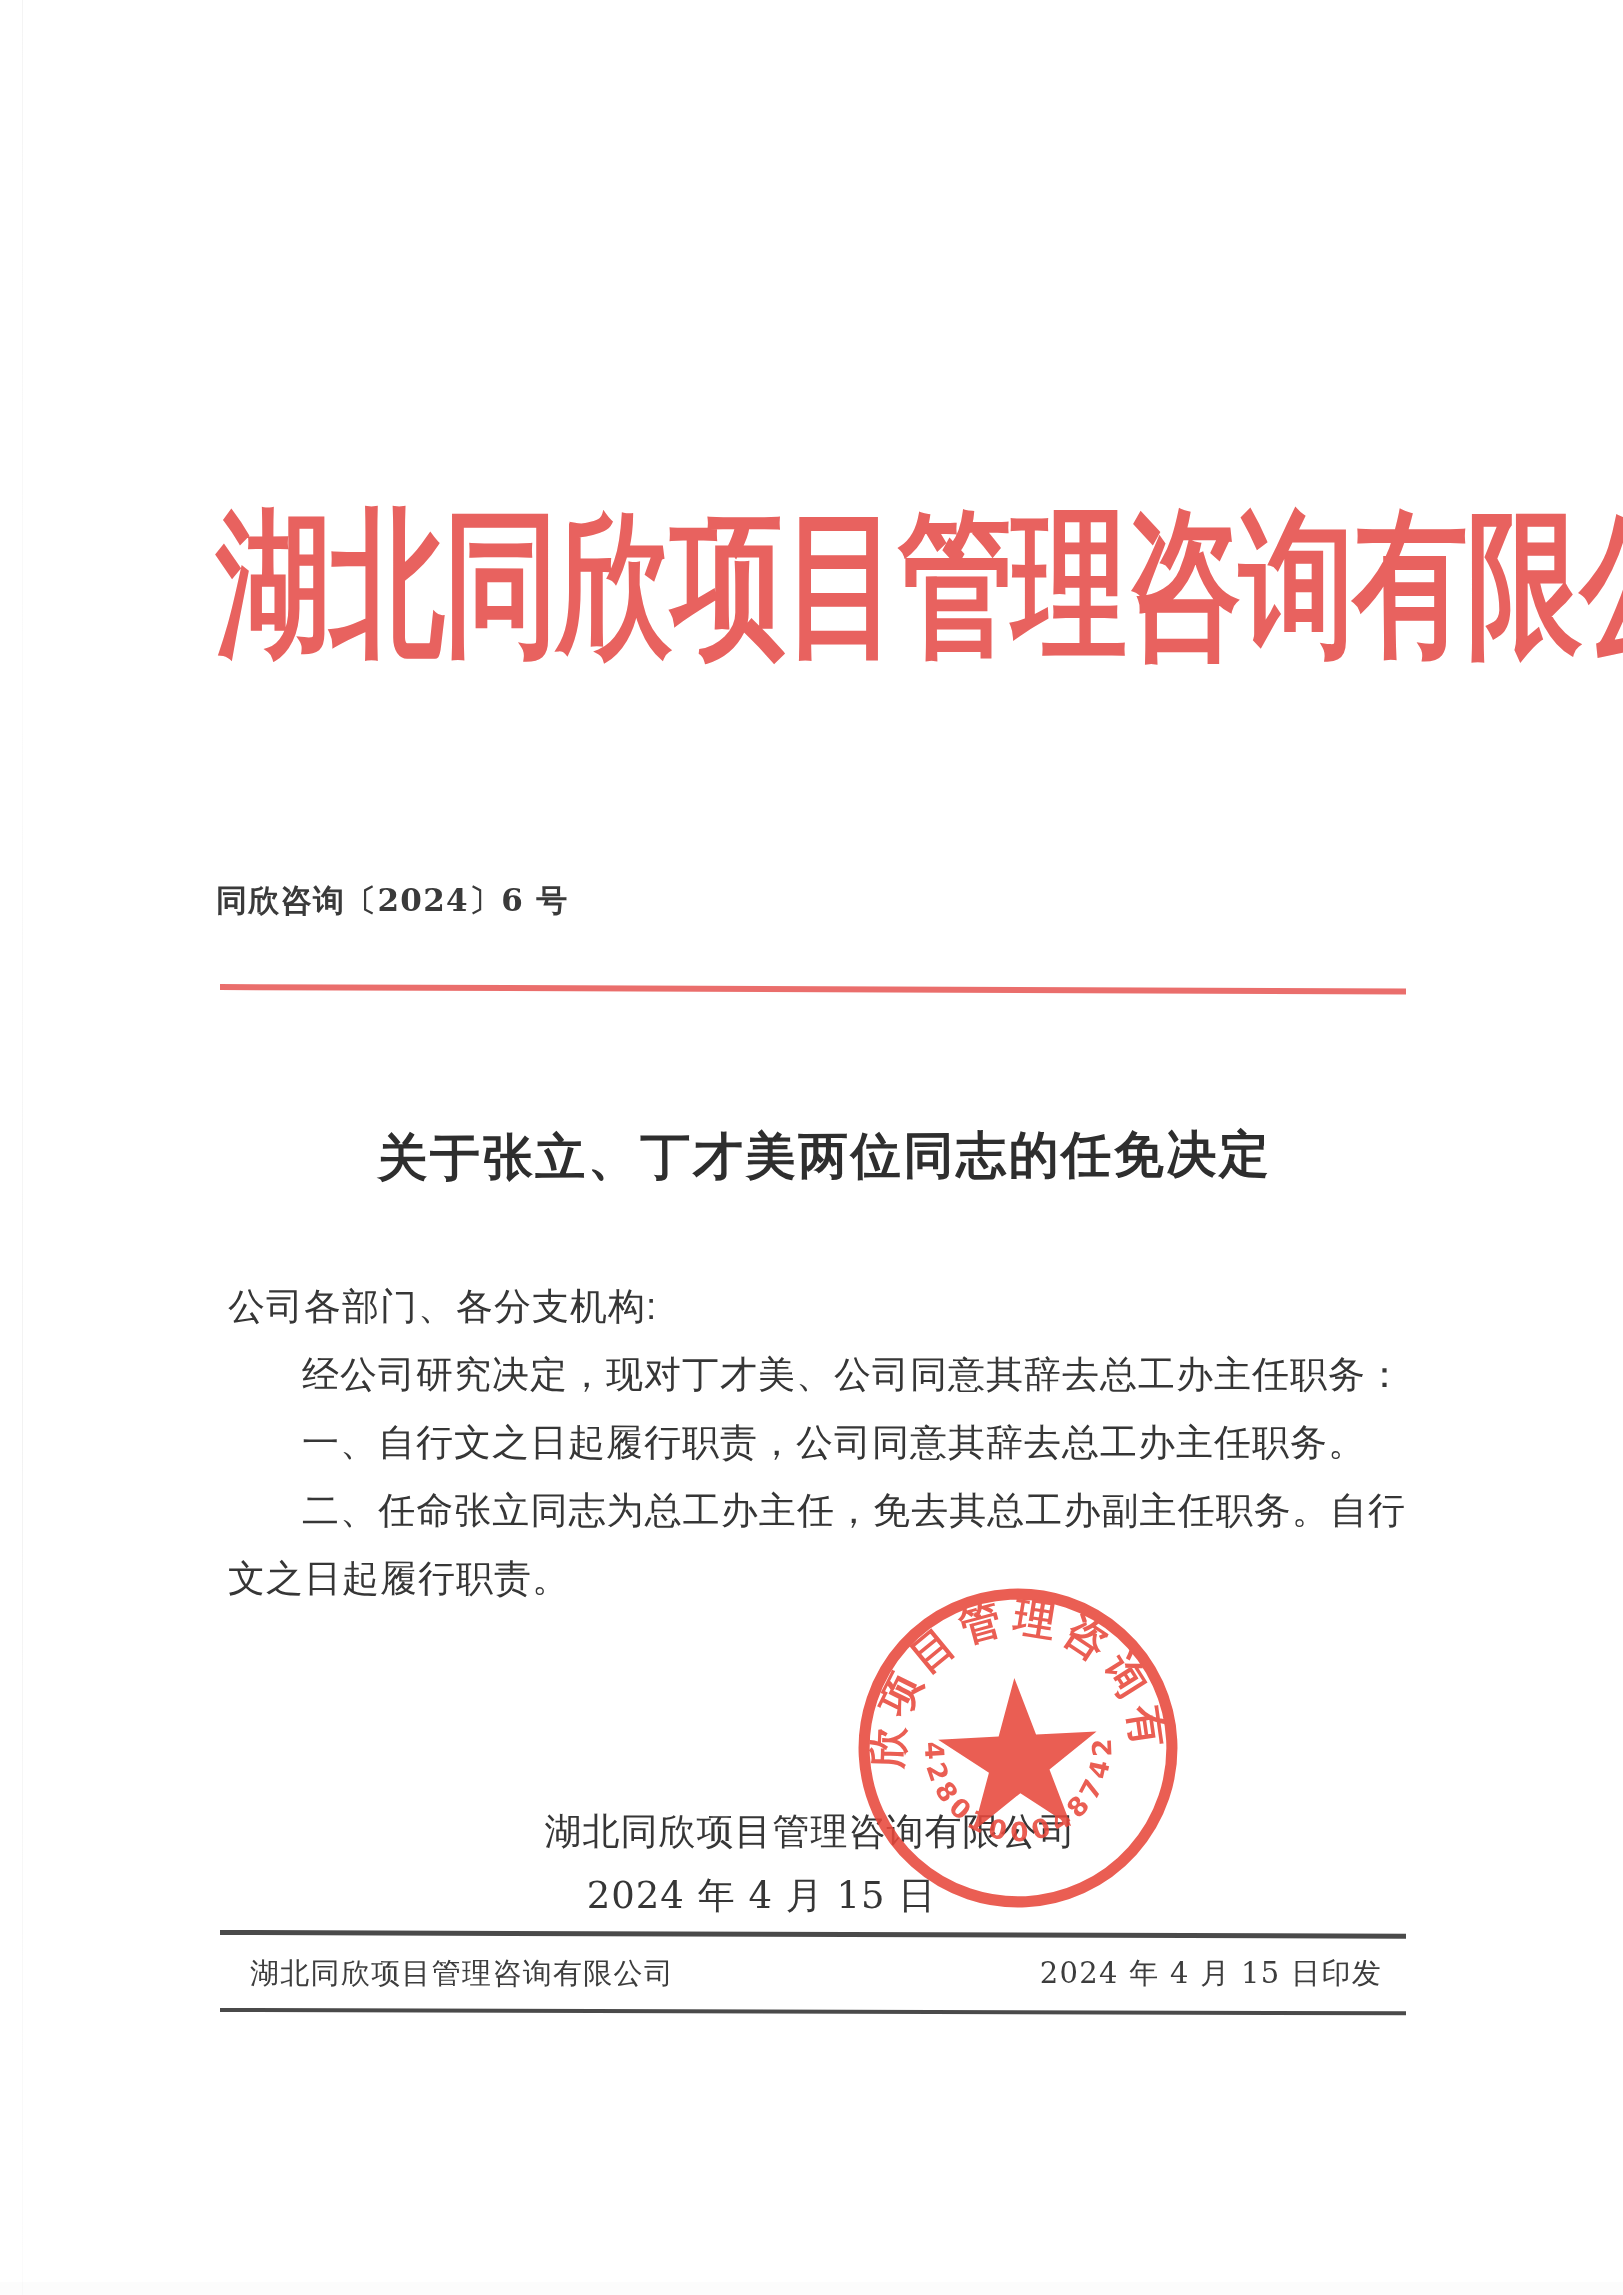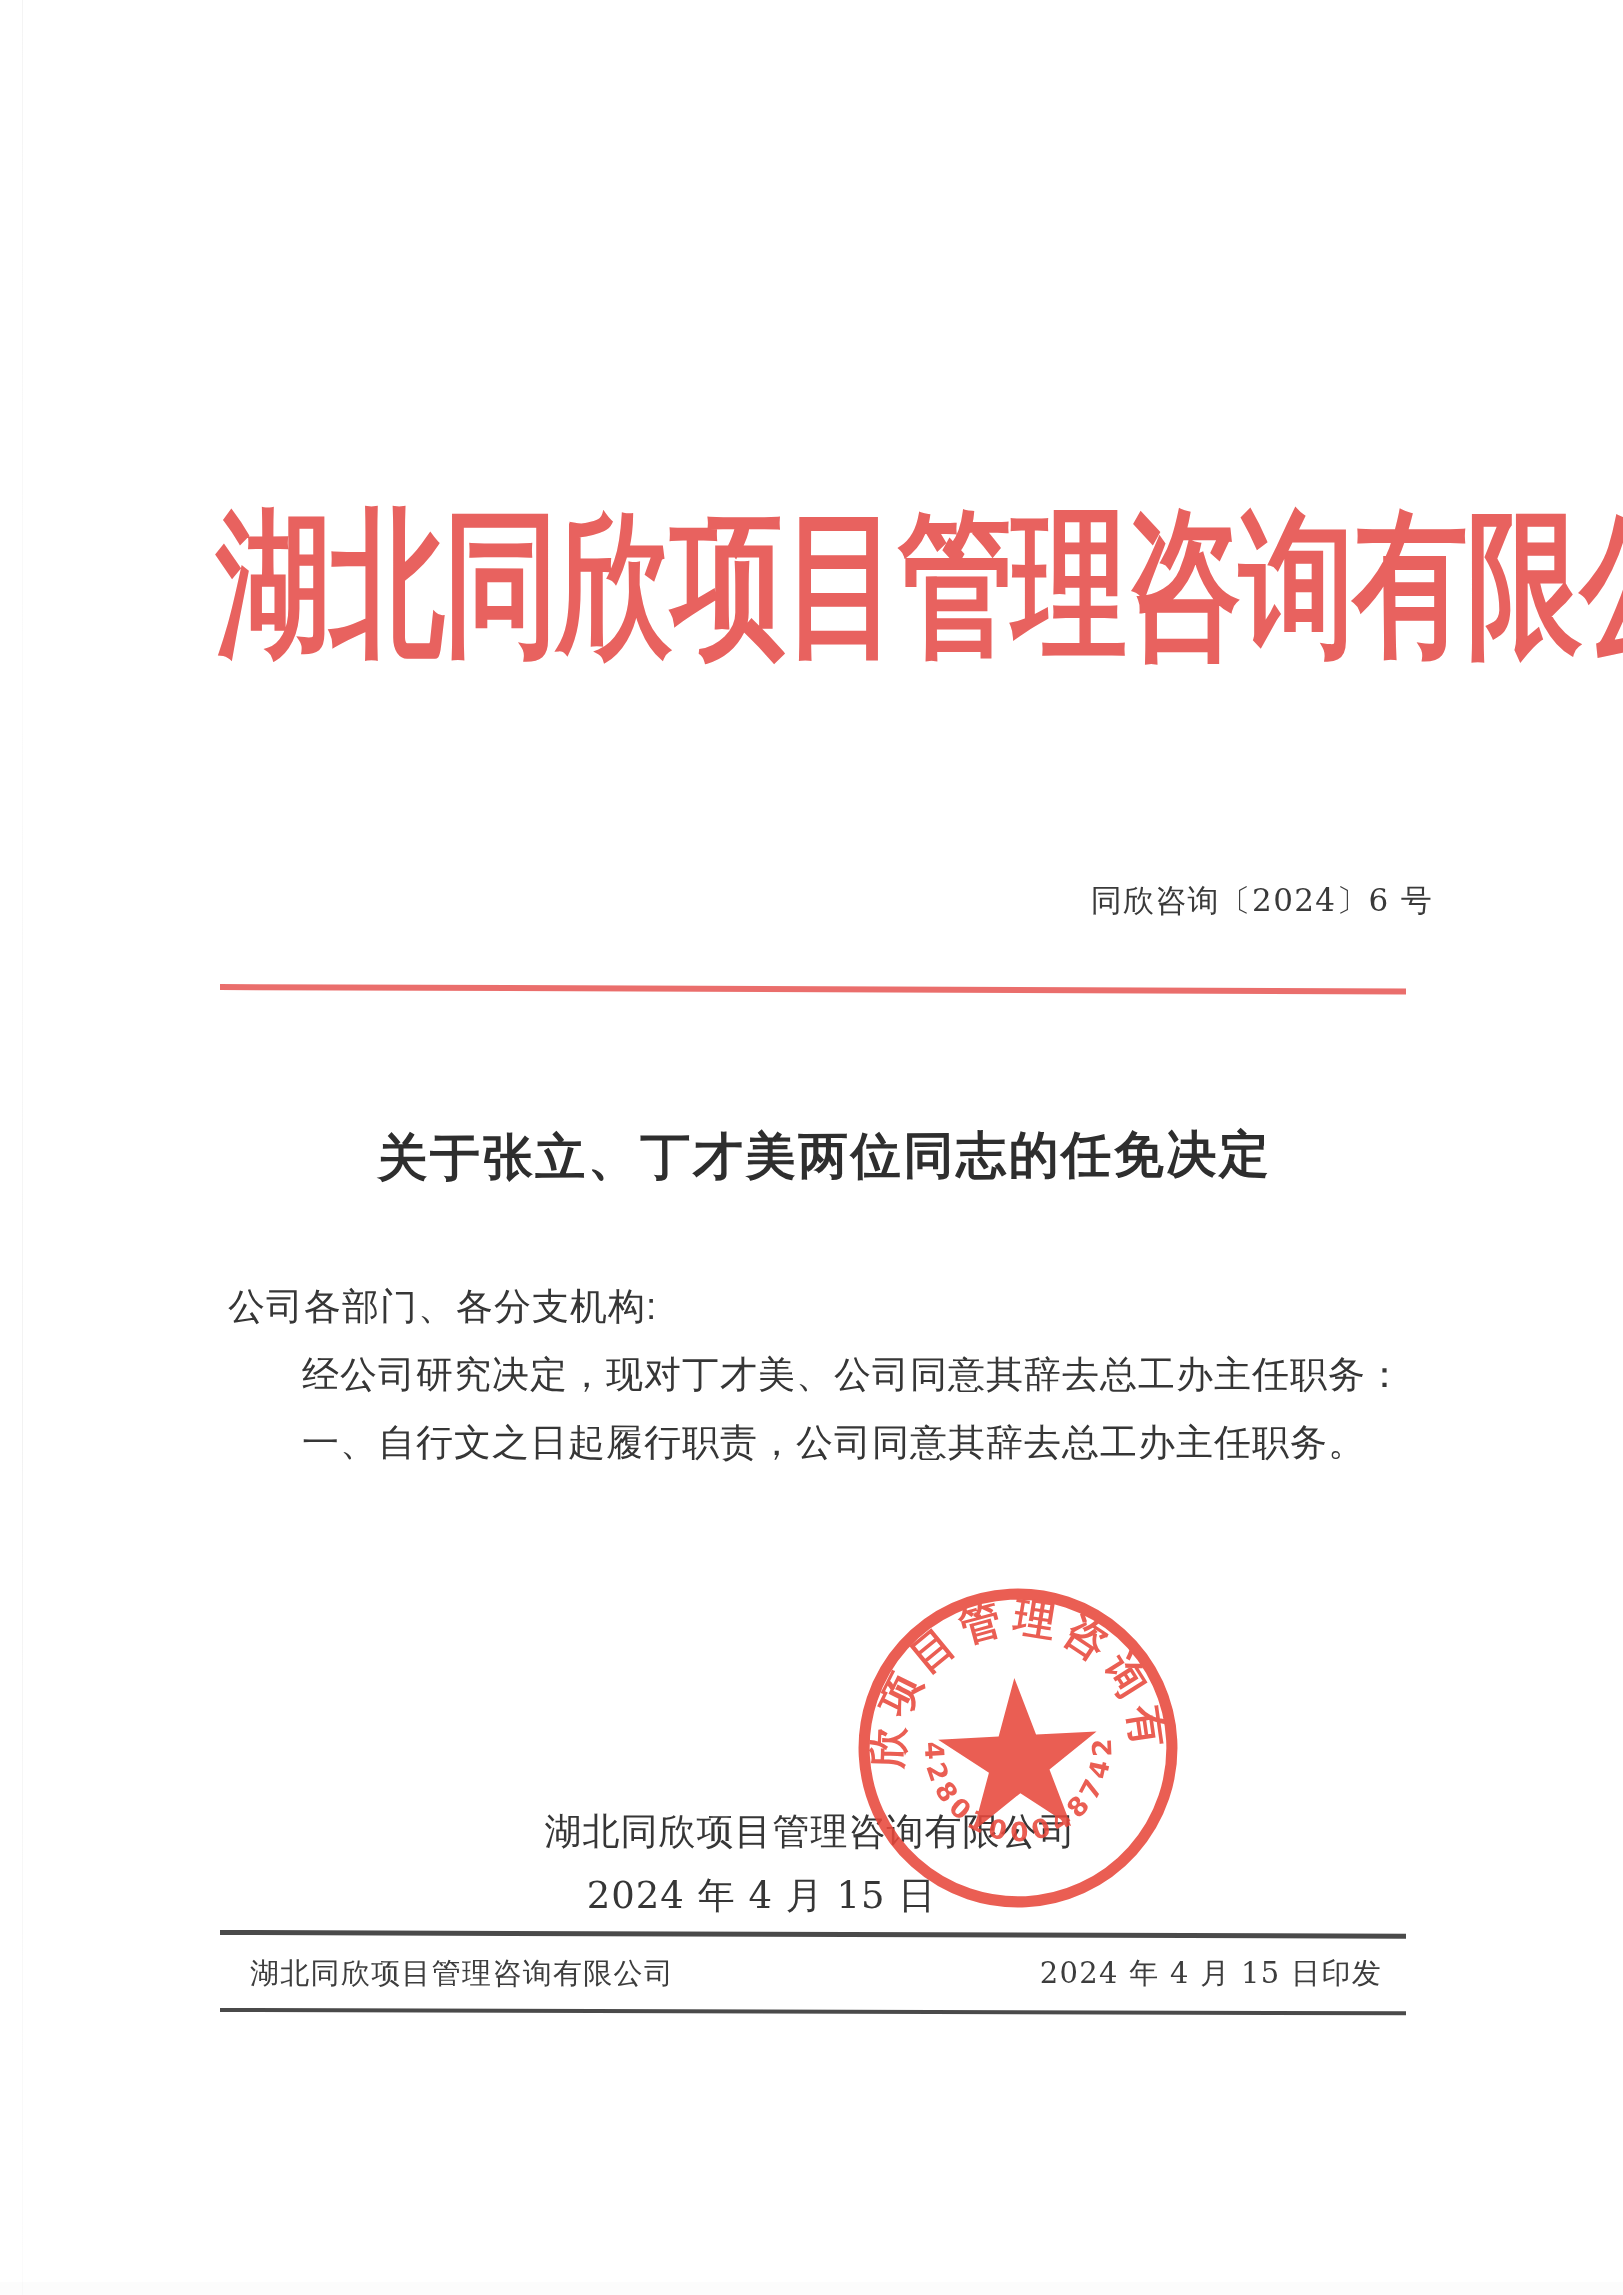--- a/index.html
+++ b/index.html
@@ -56,26 +56,27 @@
     transform: scaleY(1.38);
     transform-origin: top center;
   }
 
   
   .doc-number {
     position: absolute;
     left: 216px;
     top: 880px;
     width: 1217px;
-    text-align: right;
+    text-align: left;
     white-space: nowrap;
     font-family: "DejaVu Serif", "Liberation Serif", serif;
     font-size: 31px;
     color: #3a3a3a;
     letter-spacing: 1.3px;
+    font-weight: bold;
   }
 
   
   .red-rule {
     position: absolute;
     left: 220px;
     top: 984px;
     width: 1186px;
     height: 5.9px;
     background: #e8625f;
@@ -201,20 +202,21 @@
   <div class="doc-number">同欣咨询〔2024〕6 号</div>
 
   <div class="red-rule"></div>
 
   <div class="doc-title">关于张立、丁才美两位同志的任免决定</div>
 
   <div class="body-block">
     <p>公司各部门、各分支机构:</p>
     <p class="indent2">经公司研究决定，现对丁才美、公司同意其辞去总工办主任职务：</p>
     <p class="indent2">一、自行文之日起履行职责，公司同意其辞去总工办主任职务。</p>
+    <p class="indent2">二、任命张立同志为总工办主任，免去其总工办副主任职务。自行文之日起履行职责。</p>
   </div>
 
   <div class="signoff">
     <div class="sig-org">湖北同欣项目管理咨询有限公司</div>
     <div class="sig-date">2024 年 4 月 15 日</div>
   </div>
 
   <div class="seal">
     <svg viewBox="0 0 510 510" xmlns="http://www.w3.org/2000/svg">
       <defs>

